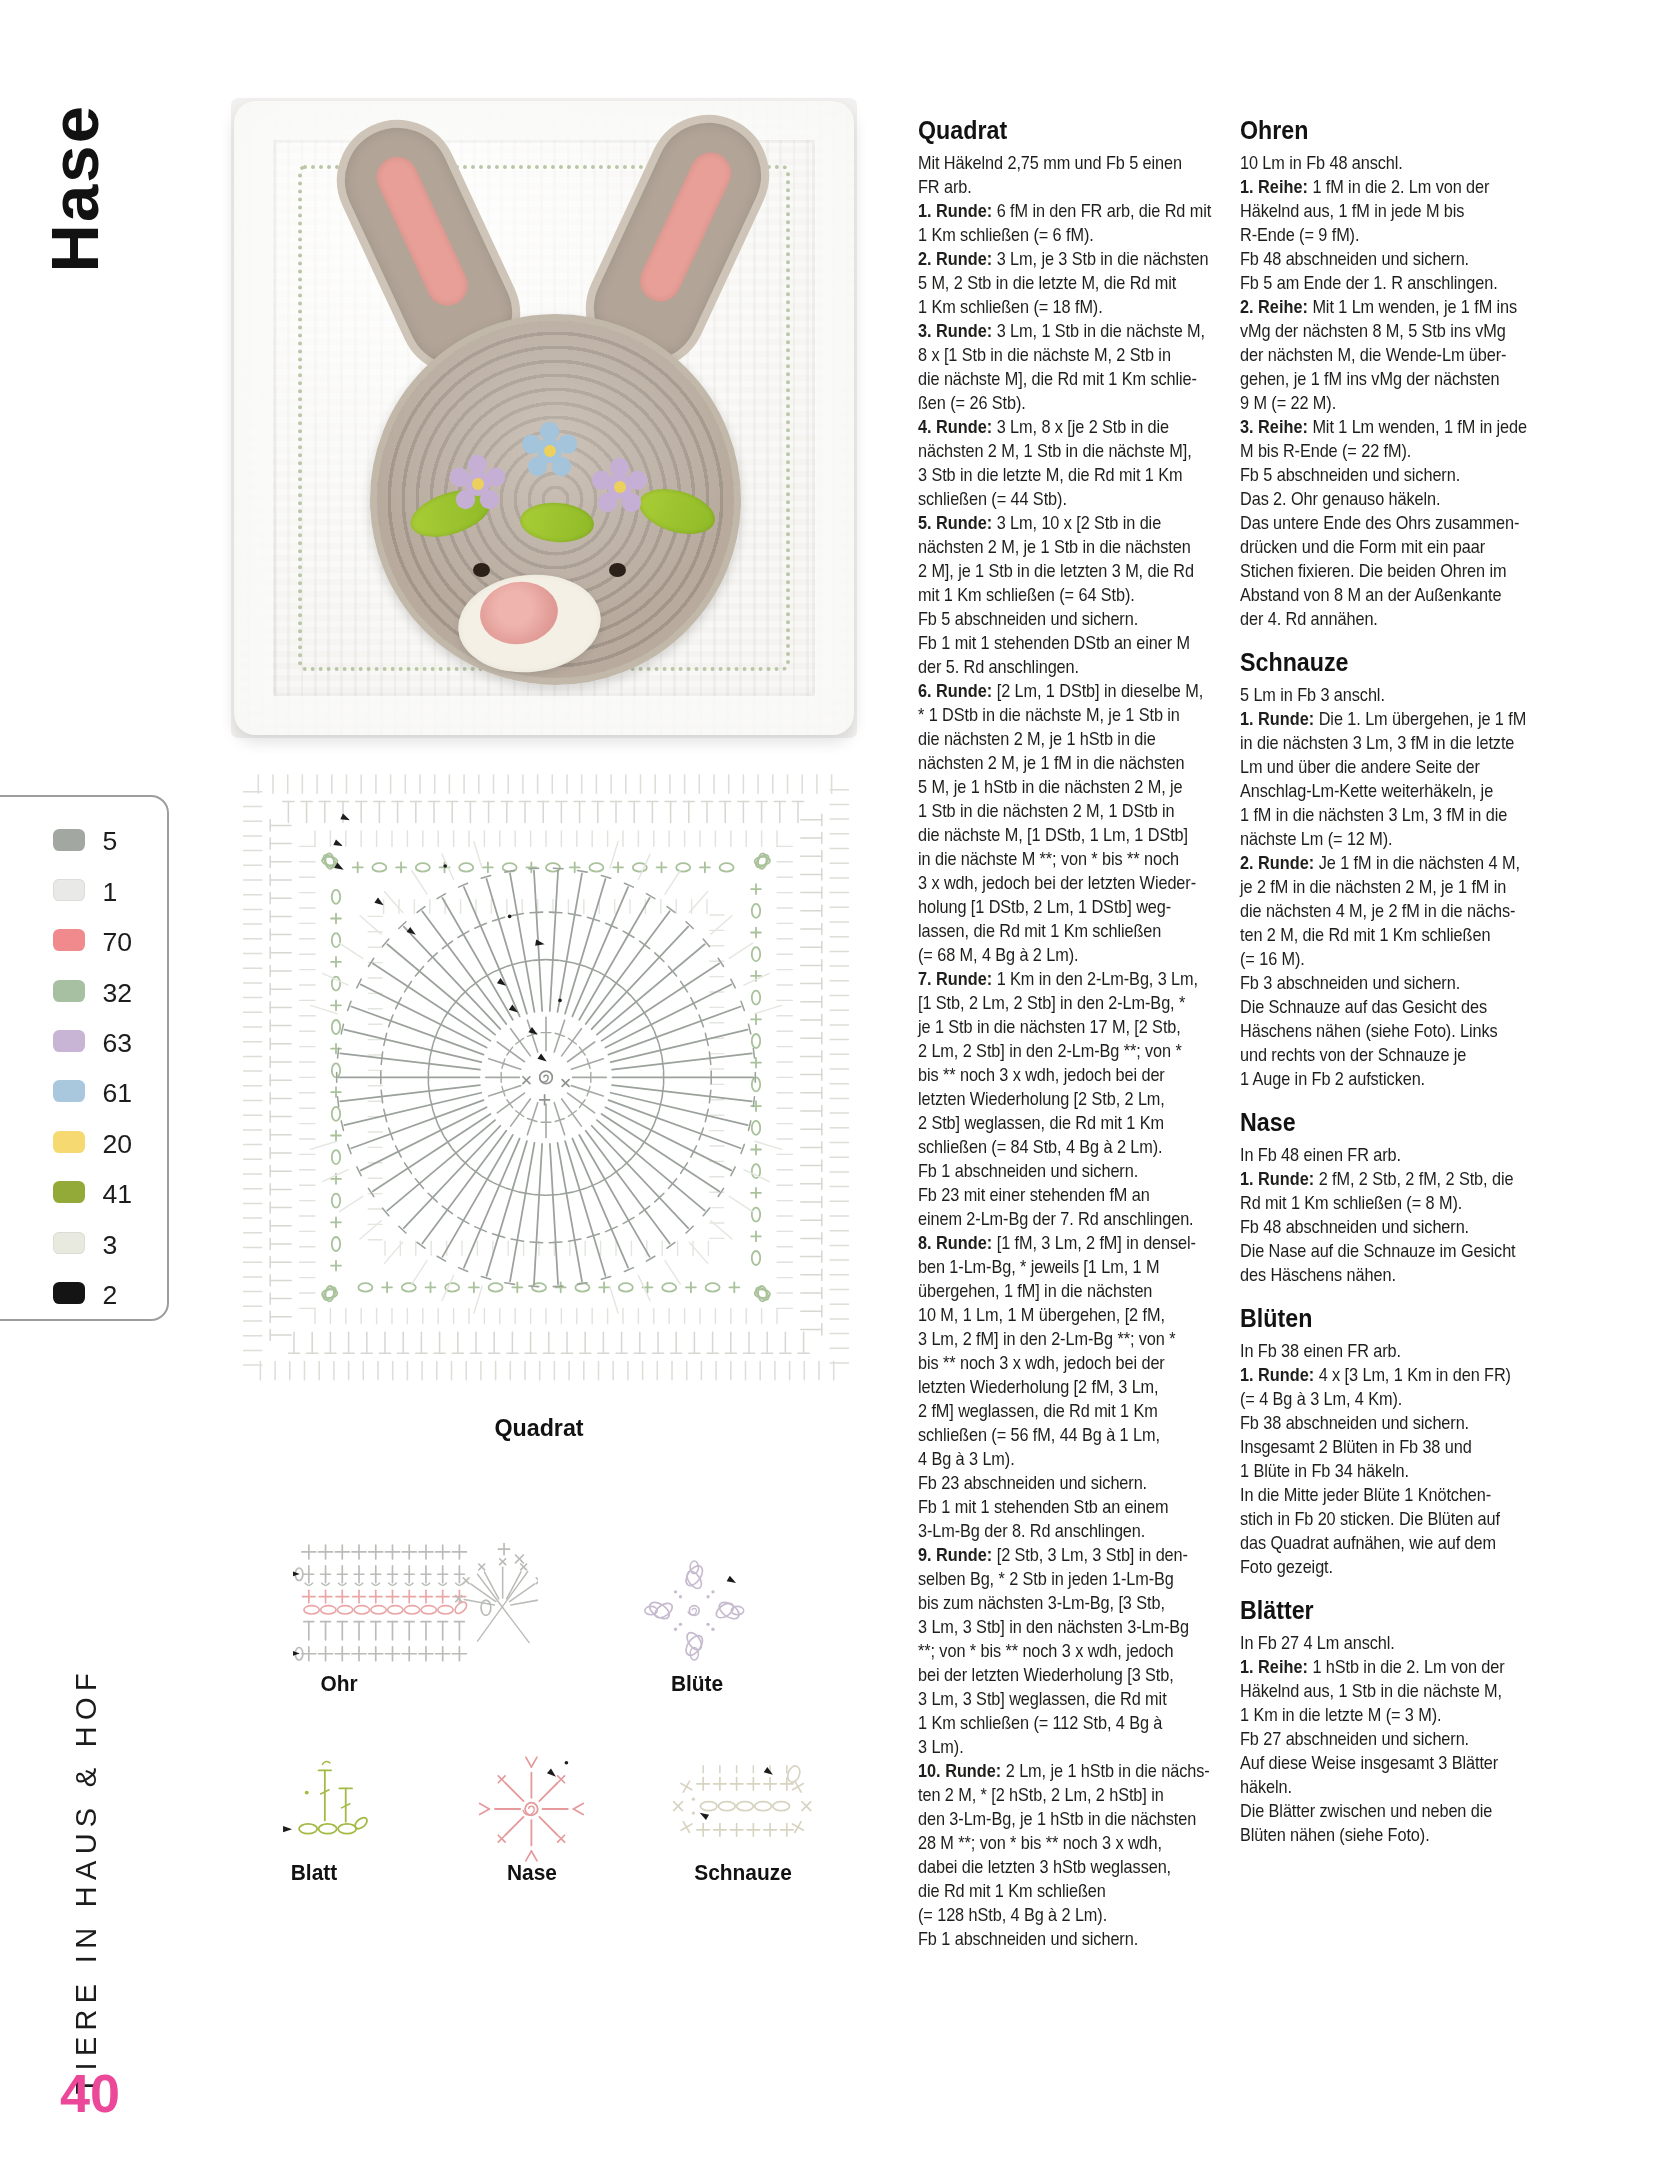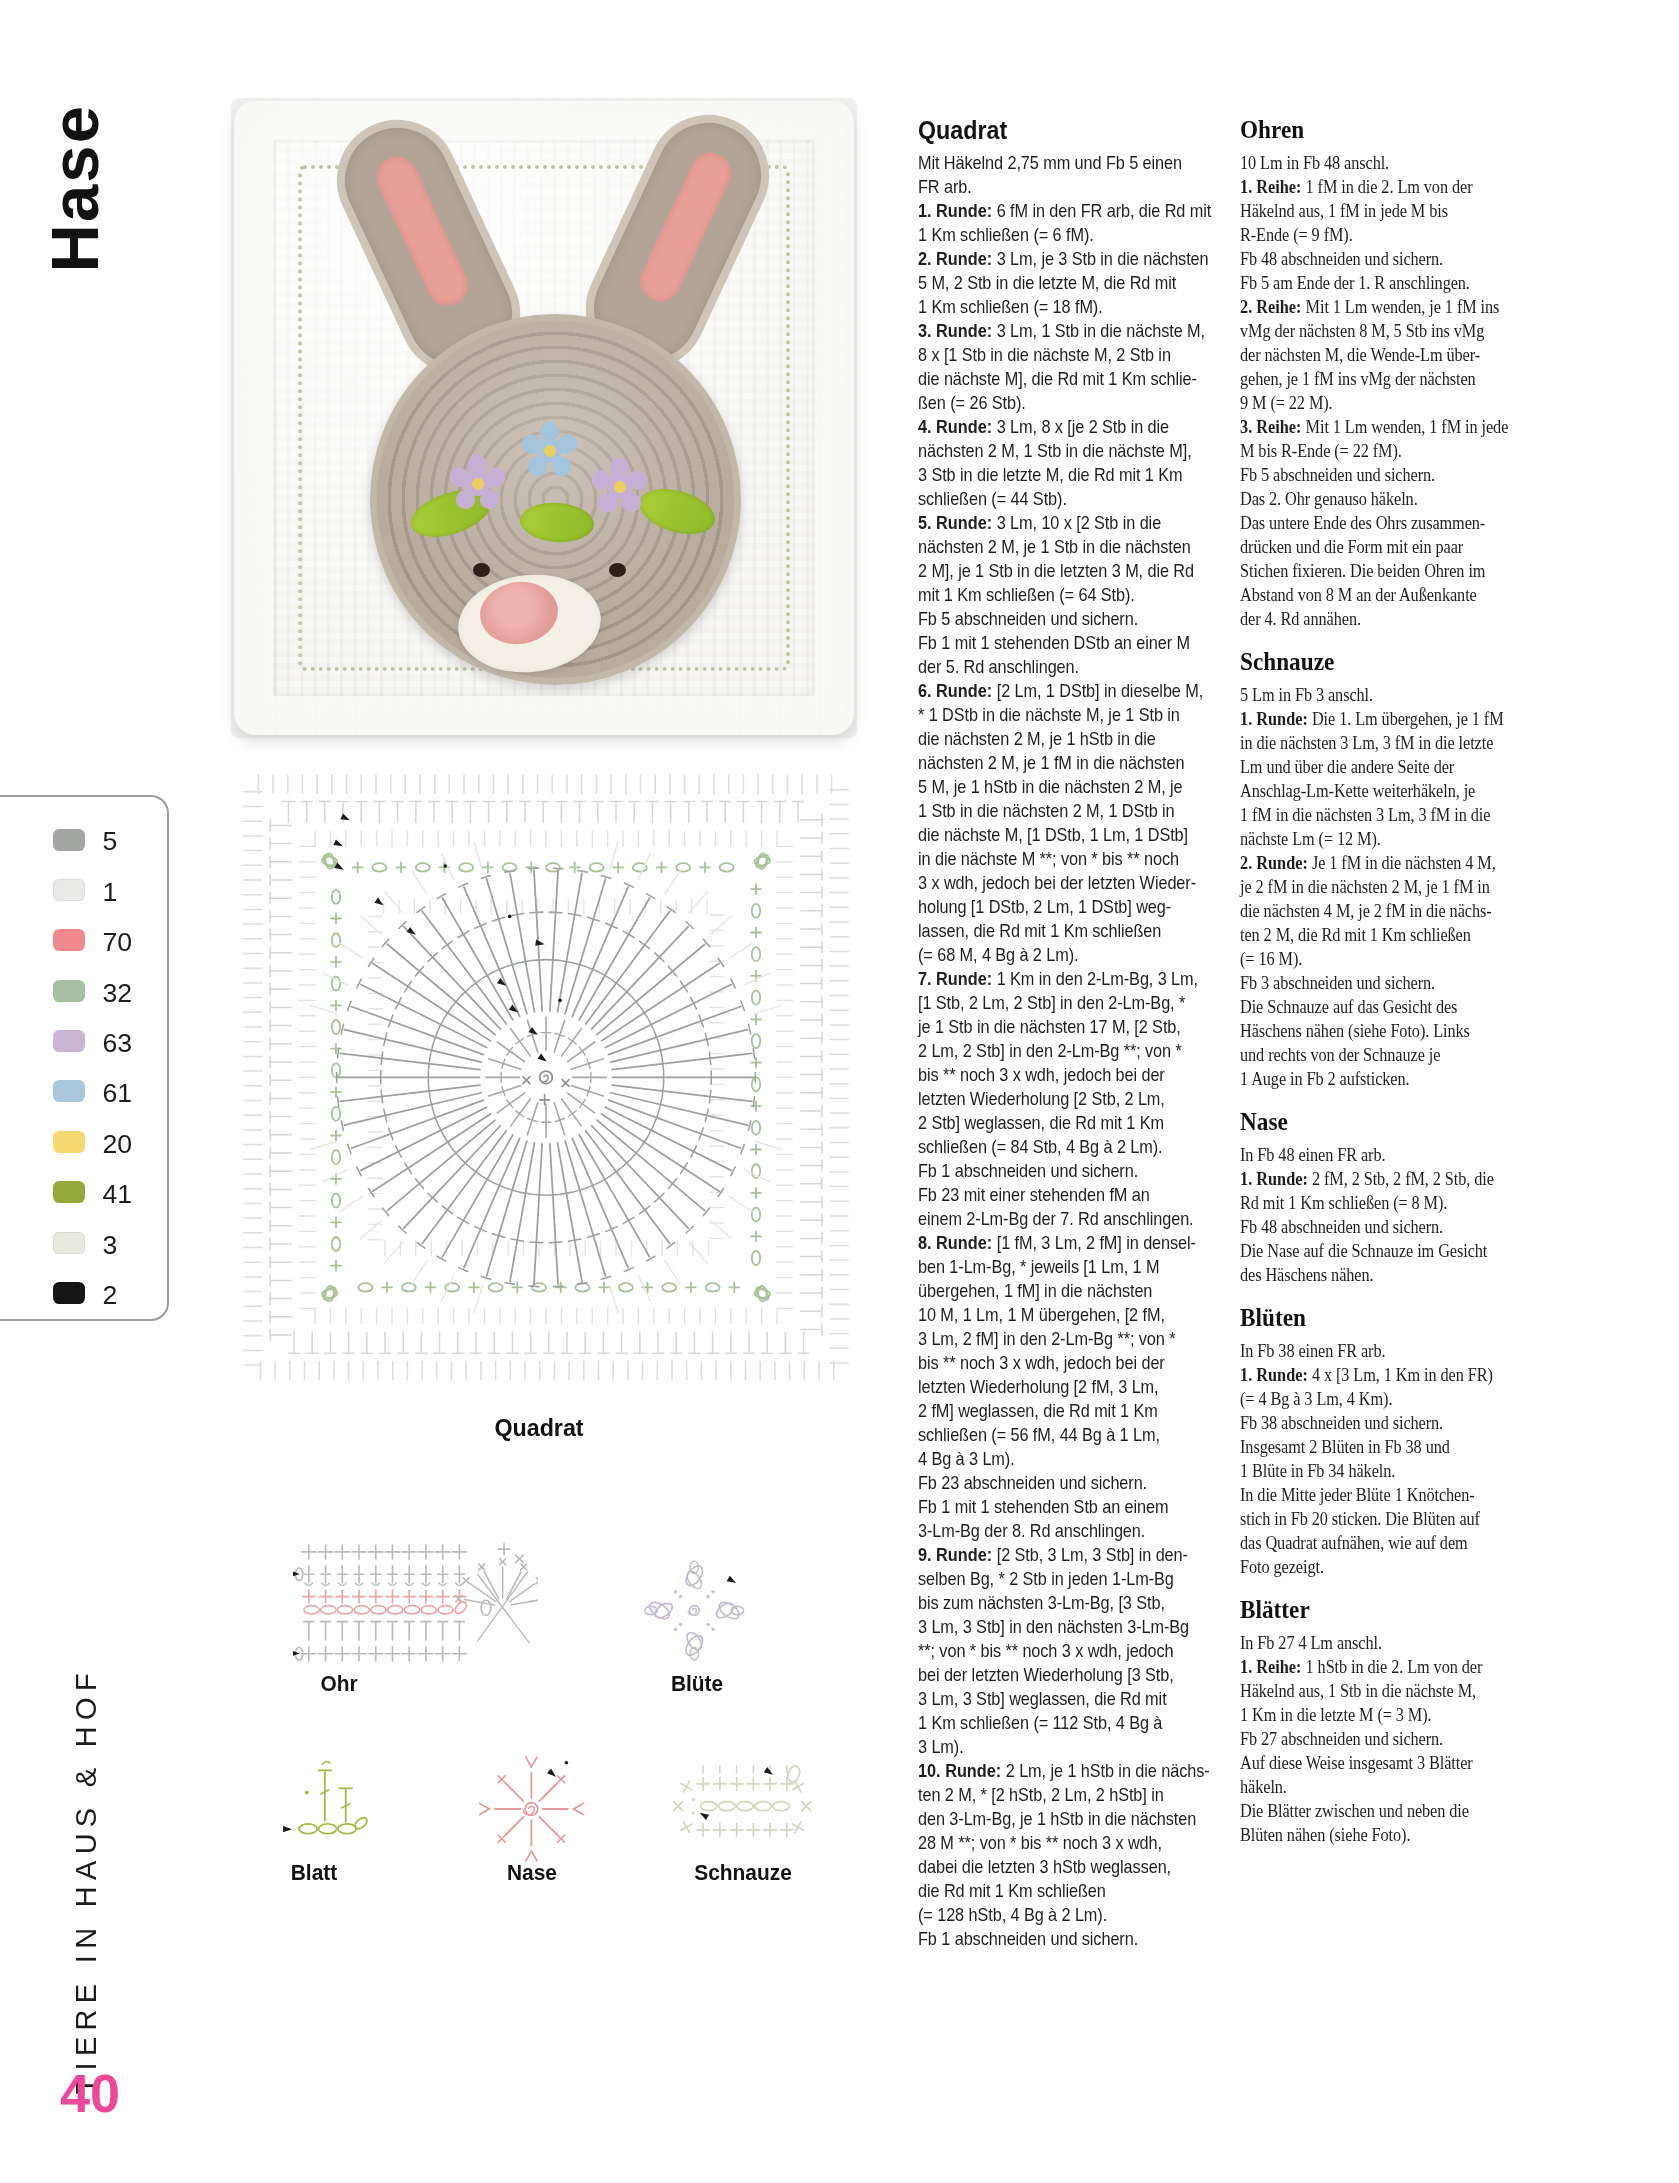--- a/index.html
+++ b/index.html
@@ -50,21 +50,21 @@
   .legend{left:-26.6px;top:795px;width:192px;height:522px;border:2.1px solid #9d9d9d;border-radius:18px;background:#fff;}
   .leg-row{position:absolute;height:24px;}
   .leg-swatch{position:absolute;left:78px;width:32px;height:22.4px;border-radius:6.3px;}
   .leg-code{position:absolute;left:127px;top:-2.1px;font-size:26.6px;color:#1c1c1c;}
   
   .chart-label{font-size:22px;font-weight:700;color:#121212;text-align:center;transform:scaleX(.95);}
   .quadrat-label{left:224px;top:1414px;width:630px;font-size:24.5px;}
   
   .col{position:absolute;top:116px;width:308px;}
   .col1{left:918px;}
-  .col2{left:1240px;font-family:Liberation Serif, serif;}
+  .col2{left:1240px;}
   .sec-heading{font-size:25px;line-height:28px;font-weight:700;color:#121212;margin:17px 0 7px;
        transform:scaleX(.93);transform-origin:0 50%;white-space:nowrap;}
   .col .sec-heading:first-child{margin-top:0;}
   .line{font-size:18.5px;line-height:24px;white-space:nowrap;transform:scaleX(.88);
        transform-origin:0 0;color:#1e1e1c;letter-spacing:-0.1px;}
   .line b{letter-spacing:0;}
 </style>
 </head>
 <body>
 

